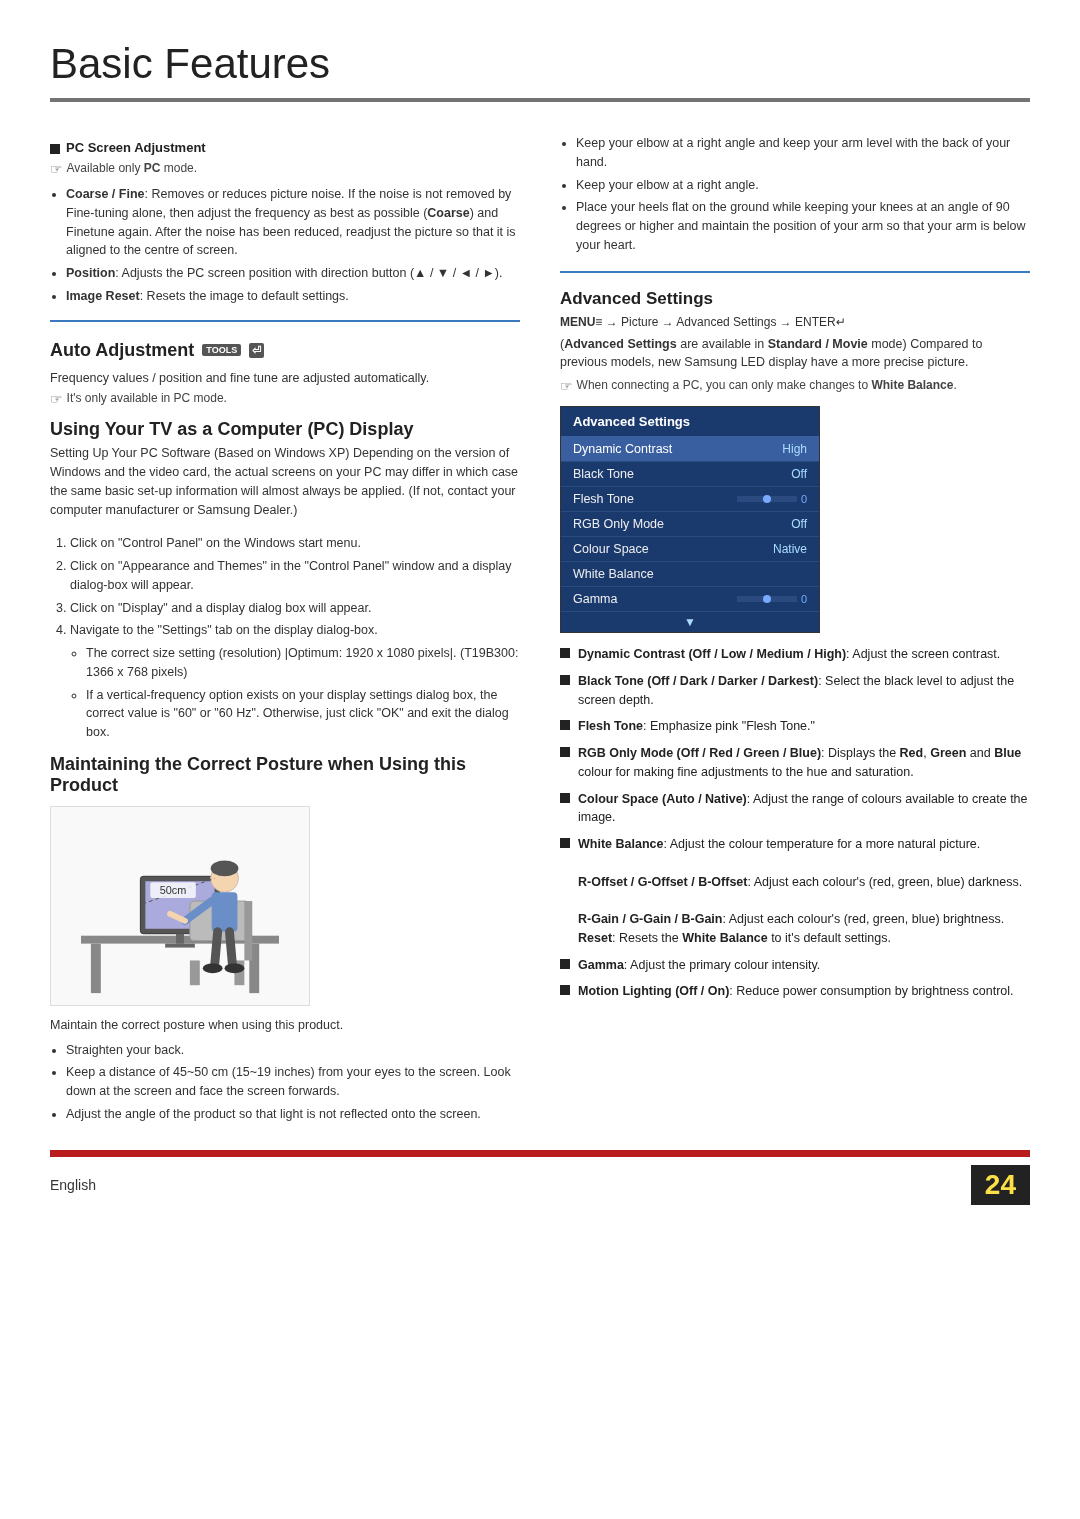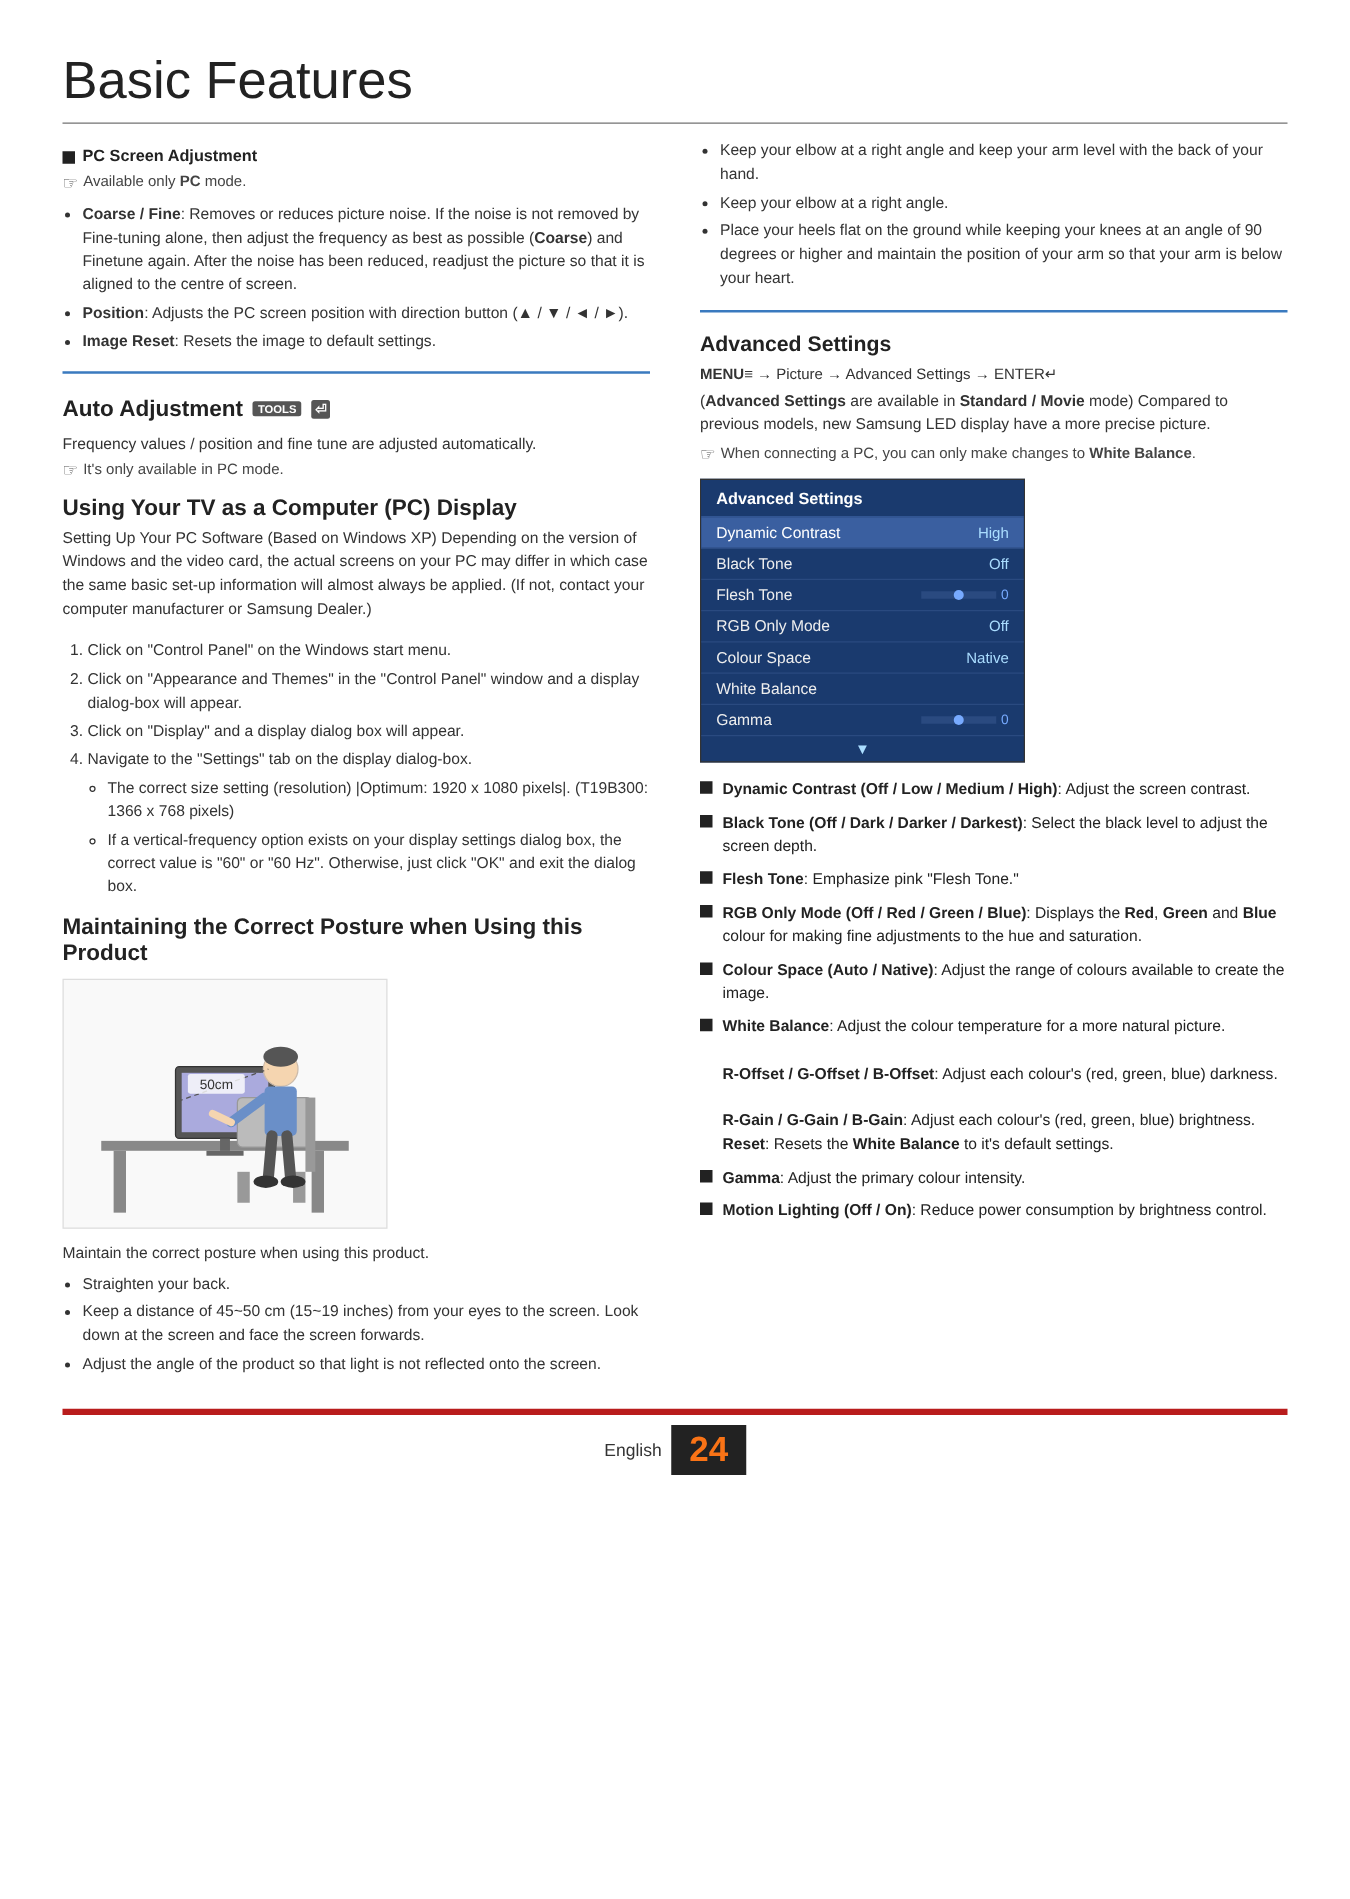--- a/index.html
+++ b/index.html
@@ -9,22 +9,22 @@
       color: #222;
       background: #fff;
       width: 1080px;
       min-height: 1519px;
       padding: 40px 50px;
     }
     h1.page-title {
       font-size: 42px;
       font-weight: 300;
       color: #222;
-      margin-bottom: 12px;
-      border-bottom: 1px solid #737373;
+      margin-bottom: 32px;
+      border-bottom: 4px solid #737373;
       padding-bottom: 10px;
     }
     .two-col {
       display: flex;
       gap: 40px;
     }
     .left-col {
       flex: 1;
       max-width: 490px;
     }
@@ -200,30 +200,30 @@
       position: relative;
       overflow: hidden;
       background: #f9f9f9;
     }
     .posture-svg {
       width: 100%;
       height: 100%;
     }
     .page-footer {
       display: flex;
-      justify-content: center;
+      justify-content: space-between;
       align-items: center;
       margin-top: 20px;
-      border-top: 5px solid #b91c1c;
+      border-top: 7px solid #b91c1c;
       padding-top: 8px;
     }
     .page-number {
       font-size: 28px;
       font-weight: bold;
-      color: #f97316;
+      color: #fde047;
       background: #222;
       padding: 4px 14px;
     }
     .page-lang {
       font-size: 14px;
       color: #333;
       margin-right: 8px;
     }
     strong { font-weight: bold; }
     .pc-screen-section {

